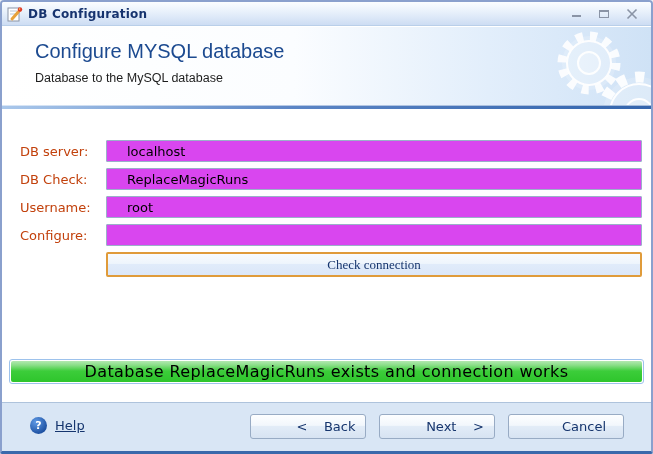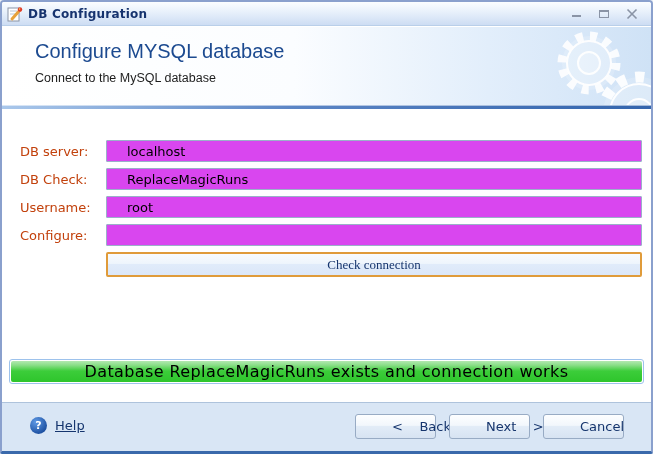--- a/index.html
+++ b/index.html
@@ -96,21 +96,21 @@
   }
   .help-badge{
     width:17px; height:17px; border-radius:50%;
     background:radial-gradient(circle at 35% 30%, #5f9ae6, #1c4fa0 75%);
     color:#fff; font-size:11px; font-weight:700;
     display:flex; align-items:center; justify-content:center;
   }
   .help-label{ font-size:13px; color:#15356e; text-decoration:underline; }
   .btn-row{ position:absolute; right:27px; top:11px; display:flex; gap:13px; }
   .nav-btn{
-    width:81px; height:25px; border:1px solid #98abc4; border-radius:3px;
+    width:116px; height:25px; border:1px solid #98abc4; border-radius:3px;
     background:linear-gradient(#fdfeff 0%, #f2f7fc 45%, #e2ecf7 50%, #d7e3f2 100%);
     font-family:"DejaVu Sans", sans-serif; font-size:13px; color:#16356d;
     white-space:pre; cursor:pointer;padding-left:36px;
   }
 
   .gear{ stroke:#ffffff; fill:rgba(255,255,255,0.18); }
 </style>
 </head>
 <body>
 
@@ -149,21 +149,21 @@
         <circle cx="68" cy="36" r="22" opacity="0.95"></circle>
         <circle cx="68" cy="36" r="11" opacity="0.95"></circle>
       </g>
       <g class="gear" stroke-width="2" fill="none">
         <circle cx="118" cy="86" r="36" stroke-width="11" stroke-dasharray="9 9.4" opacity="0.9"></circle>
         <circle cx="118" cy="86" r="29" opacity="0.95"></circle>
         <circle cx="118" cy="86" r="14" opacity="0.95"></circle>
       </g>
     </svg>
     <div class="h-title">Configure MYSQL database</div>
-    <div class="h-sub">Connect to the MySQL database</div>
+    <div class="h-sub">Database to the MySQL database</div>
   </div>
 
   <div class="divider"></div>
 
   <div class="content">
     <div class="form">
 
       <div class="row">
         <label>DB server:</label>
         <input type="text" value="localhost" style="">

